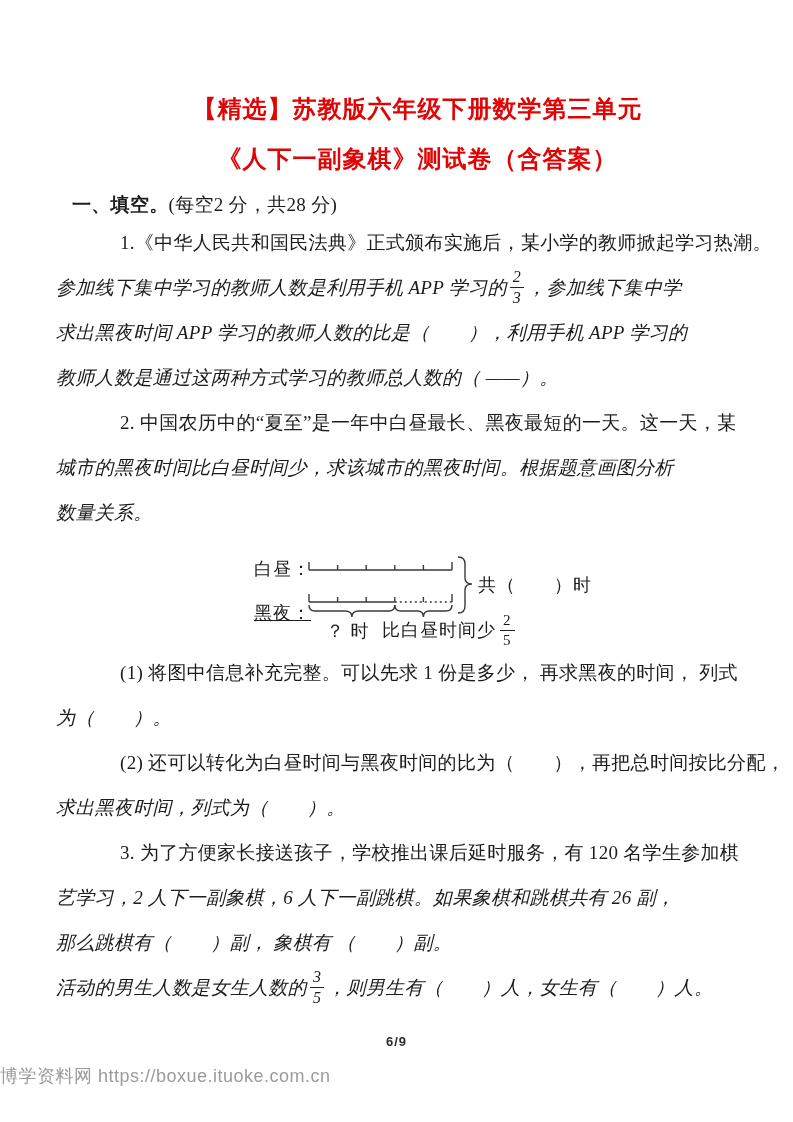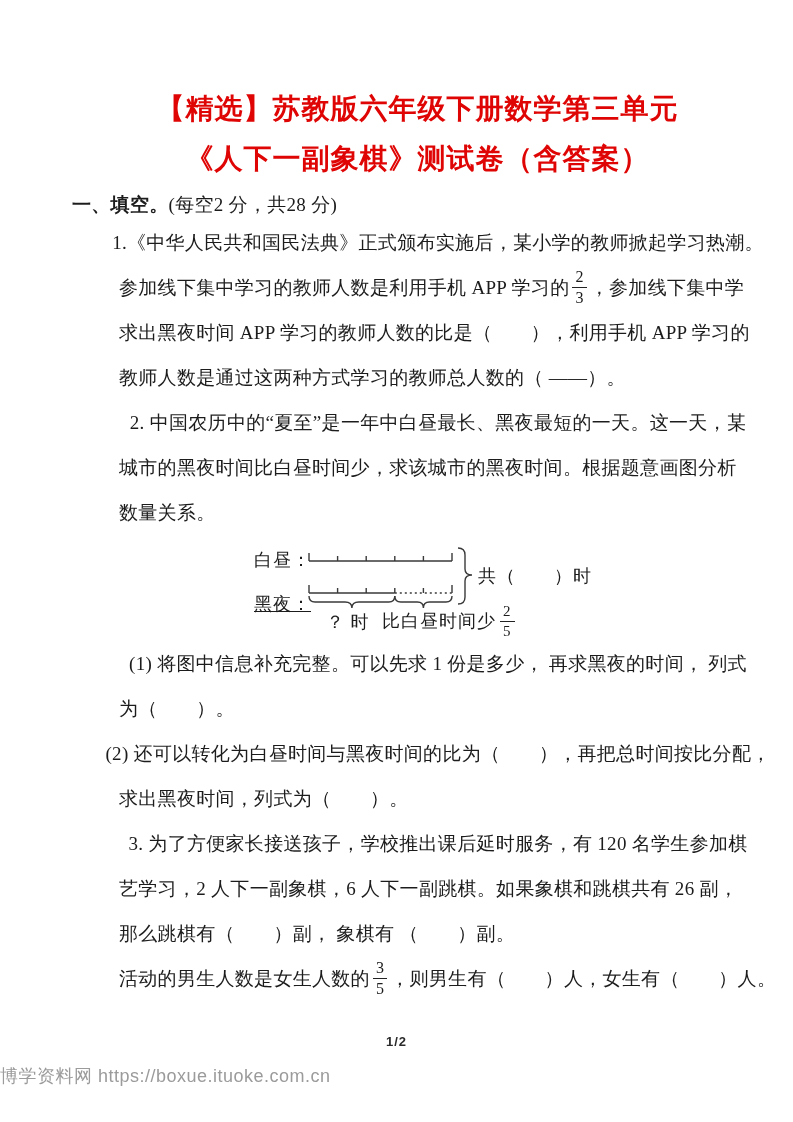--- a/index.html
+++ b/index.html
@@ -9,59 +9,59 @@
     background:#ffffff;
     overflow:hidden;
     font-family:"Liberation Serif","DejaVu Serif",serif;
     color:#1c1c1c;
   }
   .title{
     margin-top:84px;
     text-align:center;
     font-family:"Liberation Sans","DejaVu Sans",sans-serif;
     font-weight:bold;
-    font-size:28px;
+    font-size:24px;
     line-height:50px;
     color:#e00505;
     letter-spacing:1px;
     padding-left:42px;
   }
   .section-heading{
     margin:6px 0 0 72px;
     font-size:19px;
     line-height:30px;
     letter-spacing:0.3px;
   }
   .section-heading .bold{font-weight:bold;}
   .bodyline{
     font-size:19px;
     line-height:45px;
     letter-spacing:0.3px;
     white-space:nowrap;
   }
-  .indent-num{padding-left:83px;text-align:center;}
-  .indent-wrap{padding-left:119px;}
+  .indent-num{padding-left:120px;}
+  .indent-wrap{padding-left:56px;font-style:italic;}
   .frac{
     display:inline-block;
     vertical-align:middle;
     text-align:center;
     line-height:1;
     font-size:16px;
     margin:0 3px;
     transform:translateY(-2px);
   }
   .frac .num{display:block;padding:0 3px 2px;border-bottom:1.5px solid #222;}
   .frac .den{display:block;padding-top:2px;}
   
   .diagram{
     position:relative;
     margin-left:252px;
     width:360px;
     height:96px;
-    margin-top:10px;
+    margin-top:19px;
     margin-bottom:0;
   }
   .dg-label{
     position:absolute;
     font-size:18px;
     line-height:22px;
     letter-spacing:1px;
     white-space:nowrap;
   }
   .dg-svg{position:absolute;left:0;top:0;}
@@ -145,16 +145,16 @@
   <div class="bodyline indent-wrap">求出黑夜时间，列式为（　　）。</div>
 
   <div class="bodyline indent-num">3. 为了方便家长接送孩子，学校推出课后延时服务，有 120 名学生参加棋</div>
   <div class="bodyline indent-wrap">艺学习，2 人下一副象棋，6 人下一副跳棋。如果象棋和跳棋共有 26 副，</div>
   <div class="bodyline indent-wrap">那么跳棋有（　　）副， 象棋有 （　　）副。</div>
 
   <div class="bodyline indent-wrap">
     <span>活动的男生人数是女生人数的</span><span class="frac"><span class="num">3</span><span class="den">5</span></span><span>，则男生有（　　）人，女生有（　　）人。</span>
   </div>
 
-  <div class="page-num">1/2</div>
+  <div class="page-num">6/9</div>
   <div class="site-line">博学资料网 https://boxue.ituoke.com.cn</div>
 
 </div>
 
 </body></html>

